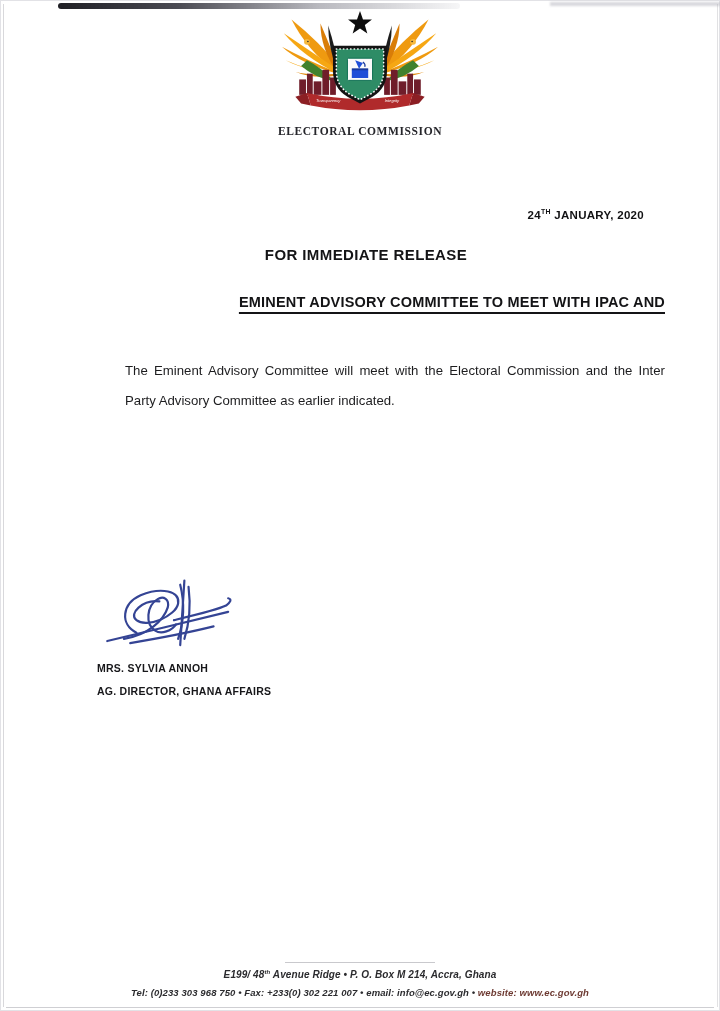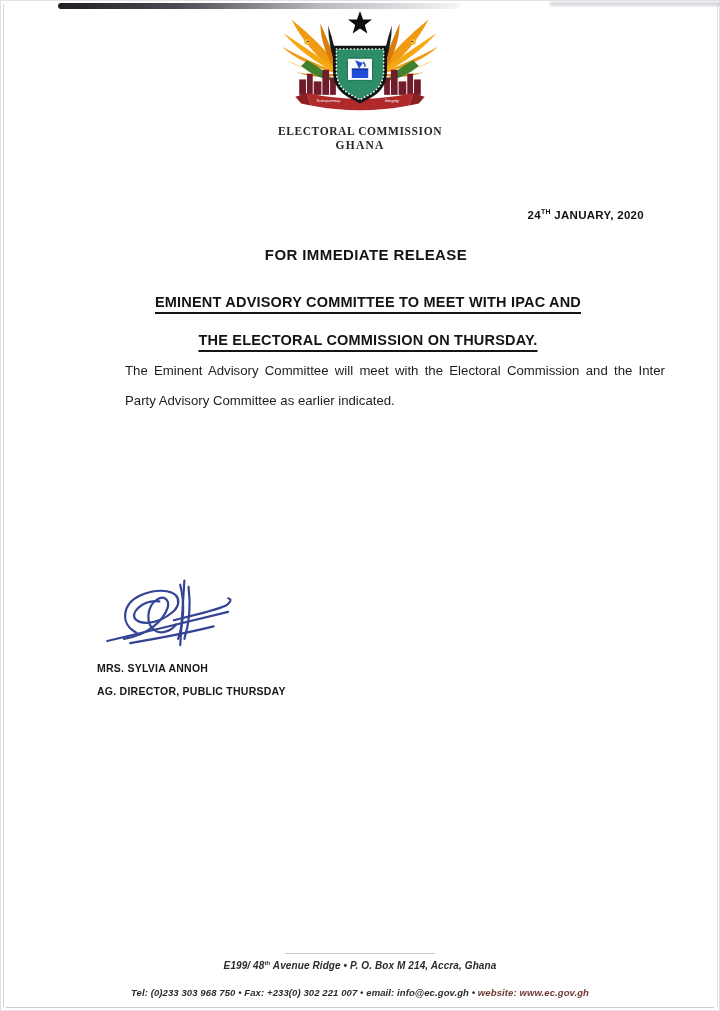--- a/index.html
+++ b/index.html
@@ -19,37 +19,37 @@
   .org-name,.org-country{font-family:"Liberation Serif",serif;font-weight:bold;color:#26262b;
     font-size:11.5px;letter-spacing:.6px;line-height:14px;}
   .org-country{letter-spacing:1.2px;}
 
   .date-line{position:absolute;top:208px;right:76px;font-size:11.5px;font-weight:bold;color:#121214;letter-spacing:.3px;}
   sup{font-size:.6em;vertical-align:super;font-weight:bold;}
 
   .release-line{position:absolute;top:246px;left:0;right:0;text-align:center;
     font-size:15px;font-weight:bold;color:#141416;letter-spacing:.4px;margin-left:12px;}
 
-  .headline{position:absolute;top:283px;left:71px;right:55px;text-align:center;
+  .headline{position:absolute;top:283px;left:71px;right:55px;text-align:right;
     font-size:14.5px;font-weight:bold;color:#141416;line-height:38px;letter-spacing:.2px;}
   .headline .hl{text-decoration:underline;text-underline-offset:5px;text-decoration-thickness:1.5px;}
 
   .body-copy{position:absolute;top:356px;left:97px;width:540px;
     font-size:13.2px;line-height:29.5px;color:#1d1d1f;text-align:justify;margin-left:28px;}
   .body-copy p{margin:0 0 14px 0;}
 
   .signature{position:absolute;top:577px;left:101px;}
 
   .signatory{position:absolute;top:657px;left:97px;font-size:10.5px;font-weight:bold;
     color:#17171a;line-height:23px;letter-spacing:.25px;}
 
   .footer{position:absolute;left:0;right:0;bottom:13px;text-align:center;font-style:italic;color:#2b2b2e;}
   .footer-divider{width:150px;height:1px;background:#c9c9cd;margin:0 auto 6px auto;filter:blur(.4px);}
   .footer-address{font-size:10px;font-weight:bold;letter-spacing:.1px;}
-  .footer-contacts{font-size:9.5px;font-weight:bold;margin-top:16px;letter-spacing:.1px;text-align:center;}
+  .footer-contacts{font-size:9.5px;font-weight:bold;margin-top:7px;letter-spacing:.1px;text-align:center;}
   .website{color:#6d3a32;}
 </style>
 </head>
 <body>
 
 <div class="page">
 
   <div class="scan-top"></div>
   <div class="scan-top-right"></div>
   <div class="scan-left"></div>
@@ -97,30 +97,28 @@
         <path d="M80 52 L88 55 L84 61 Z" fill="#1f4fd8"></path>
         <path d="M88 54 Q91 56 90 59" stroke="#16389c" stroke-width="1.2" fill="none"></path>
       </g>
 
       <polygon fill="#0d0d0d" points="85,1 88.1,9.8 97.4,10 90,15.6 92.6,24.5 85,19.2 77.4,24.5 80,15.6 72.6,10 81.9,9.8"></polygon>
 
       <text x="52" y="95" font-size="4.2" fill="#ffffff" font-style="italic" text-anchor="middle">Transparency</text>
       <text x="118" y="95" font-size="4.2" fill="#ffffff" font-style="italic" text-anchor="middle">Integrity</text>
     </svg>
     <div class="org-name">ELECTORAL COMMISSION</div>
-    <div class="org-country">GHANA</div>
   </div>
 
   <div class="date-line"><span>24</span><sup>TH</sup><span> JANUARY, 2020</span></div>
 
   <div class="release-line">FOR IMMEDIATE RELEASE</div>
 
   <div class="headline">
     <div><span class="hl">EMINENT ADVISORY COMMITTEE TO MEET WITH IPAC AND</span></div>
-    <div><span class="hl">THE ELECTORAL COMMISSION ON THURSDAY.</span></div>
   </div>
 
   <div class="body-copy">
     <p>The Eminent Advisory Committee will meet with the Electoral Commission and the Inter Party Advisory Committee as earlier indicated.</p>
   </div>
 
   <div class="signature">
     <svg width="148" height="78" viewBox="0 0 142 72">
       <g fill="none" stroke-width="2.1" stroke-linecap="round" opacity="0.95" stroke="#2a3a8f">
         <path d="M34 52 C18 44 20 24 38 16 C58 8 76 12 74 24 C72 36 44 48 34 40 C26 34 40 20 56 22"></path>
@@ -130,21 +128,21 @@
         <path d="M80 2 L76 64"></path>
         <path d="M6 60 C40 52 90 40 122 32"></path>
         <path d="M70 40 C95 34 112 30 120 26 C124 23 126 20 122 19"></path>
         <path d="M28 62 C52 58 84 52 108 46"></path>
       </g>
     </svg>
   </div>
 
   <div class="signatory">
     <div>MRS. SYLVIA ANNOH</div>
-    <div>AG. DIRECTOR, PUBLIC THURSDAY</div>
+    <div>AG. DIRECTOR, GHANA AFFAIRS</div>
   </div>
 
   <div class="footer">
     <div class="footer-divider"></div>
     <div class="footer-address"><span>E199/ 48</span><sup>th</sup><span> Avenue Ridge • P. O. Box M 214, Accra, Ghana</span></div>
     <div class="footer-contacts"><span>Tel: (0)233 303 968 750 • Fax: +233(0) 302 221 007 • email: info@ec.gov.gh • </span><span class="website">website: www.ec.gov.gh</span></div>
   </div>
 
 </div>
 

